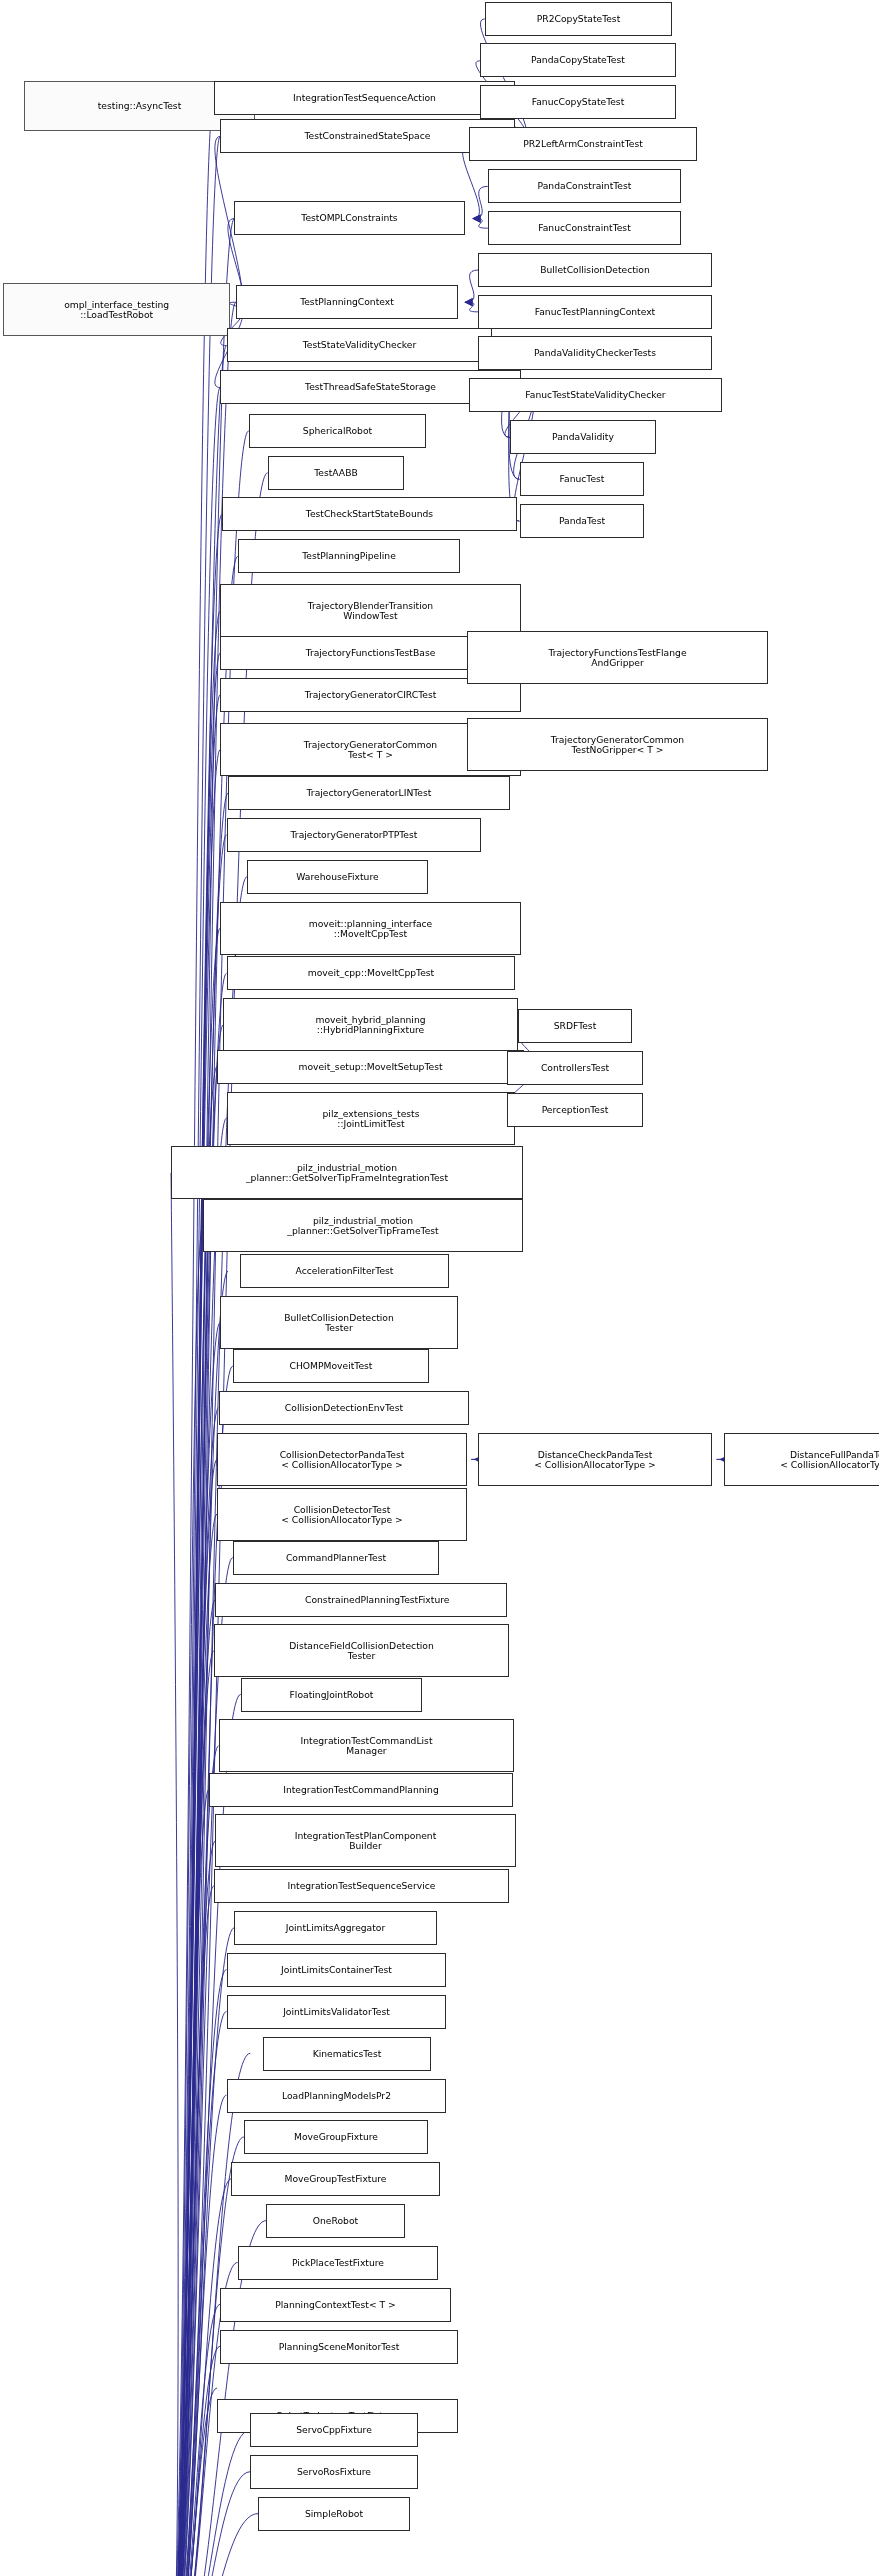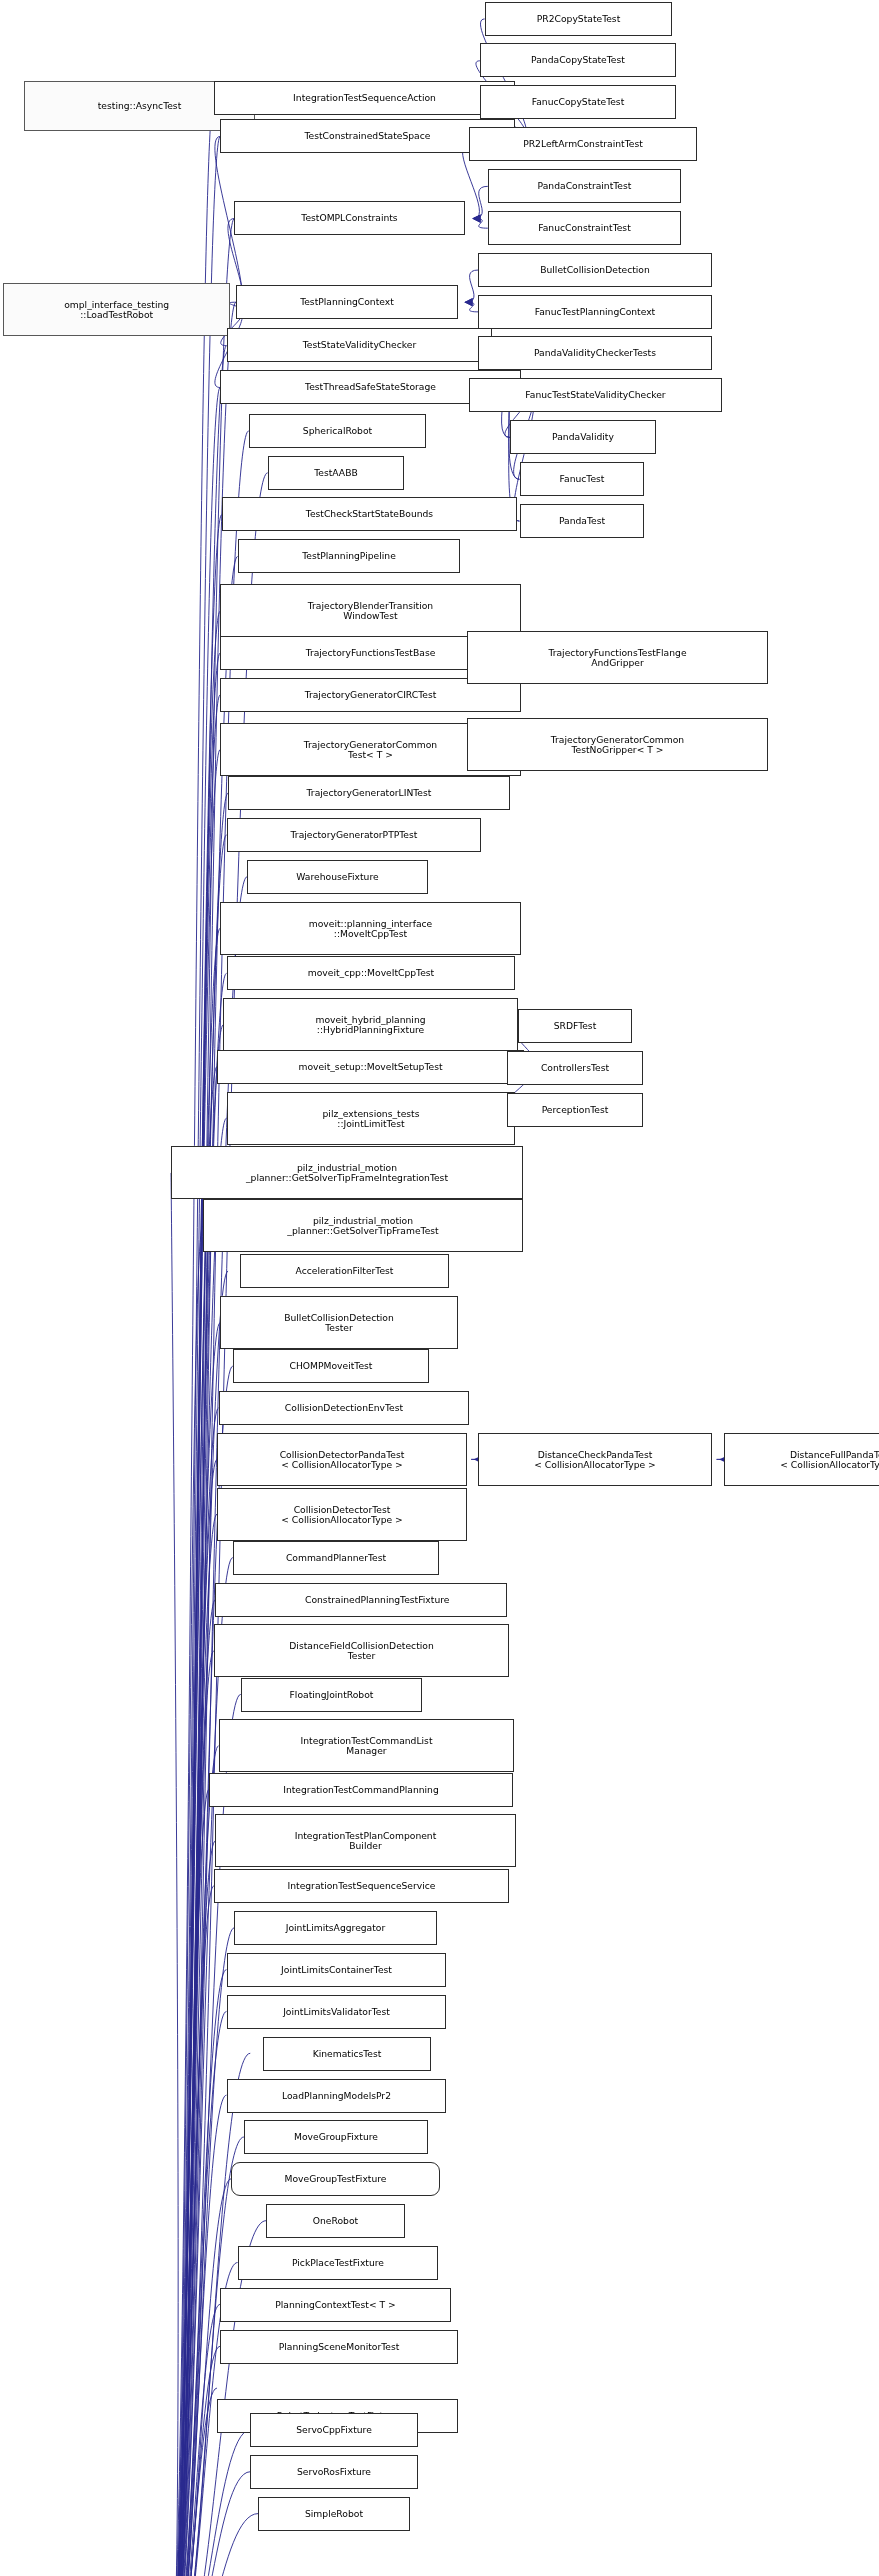--- a/index.html
+++ b/index.html
@@ -158,21 +158,21 @@
       <div class="node" style="left: 209px; top: 1773px; width: 304px; height: 34px;">IntegrationTestCommandPlanning</div>
       <div class="node" style="left: 215px; top: 1814px; width: 301px; height: 53px;">IntegrationTestPlanComponent
  Builder</div>
       <div class="node" style="left: 214px; top: 1869px; width: 295px; height: 34px;">IntegrationTestSequenceService</div>
       <div class="node" style="left: 234px; top: 1911px; width: 203px; height: 34px;">JointLimitsAggregator</div>
       <div class="node" style="left: 227px; top: 1953px; width: 219px; height: 34px;">JointLimitsContainerTest</div>
       <div class="node" style="left: 227px; top: 1995px; width: 219px; height: 34px;">JointLimitsValidatorTest</div>
       <div class="node" style="left: 250px; top: 2037px; width: 168px; height: 34px; margin-left: 13px;">KinematicsTest</div>
       <div class="node" style="left: 227px; top: 2079px; width: 219px; height: 34px;">LoadPlanningModelsPr2</div>
       <div class="node" style="left: 244px; top: 2120px; width: 184px; height: 34px;">MoveGroupFixture</div>
-      <div class="node" style="left: 231px; top: 2162px; width: 209px; height: 34px; border-radius: 9px;">MoveGroupTestFixture</div>
+      <div class="node" style="left: 231px; top: 2162px; width: 209px; height: 34px;">MoveGroupTestFixture</div>
       <div class="node" style="left: 266px; top: 2204px; width: 139px; height: 34px;">OneRobot</div>
       <div class="node" style="left: 238px; top: 2246px; width: 200px; height: 34px;">PickPlaceTestFixture</div>
       <div class="node" style="left: 220px; top: 2288px; width: 231px; height: 34px;">PlanningContextTest&lt; T &gt;</div>
       <div class="node" style="left: 220px; top: 2330px; width: 238px; height: 34px;">PlanningSceneMonitorTest</div>
       <div class="node" style="left: 217px; top: 2372px; width: 241px; height: 34px; margin-top: 27px;">RobotTrajectoryTestFixture</div>
       <div class="node" style="left: 250px; top: 2413px; width: 168px; height: 34px;">ServoCppFixture</div>
       <div class="node" style="left: 250px; top: 2455px; width: 168px; height: 34px;">ServoRosFixture</div>
       <div class="node" style="left: 258px; top: 2497px; width: 152px; height: 34px;">SimpleRobot</div>
       <div class="node" style="left: 485px; top: 1.6px; width: 187px; height: 34px;">PR2CopyStateTest</div>
       <div class="node" style="left: 480px; top: 43px; width: 196px; height: 34px;">PandaCopyStateTest</div>

